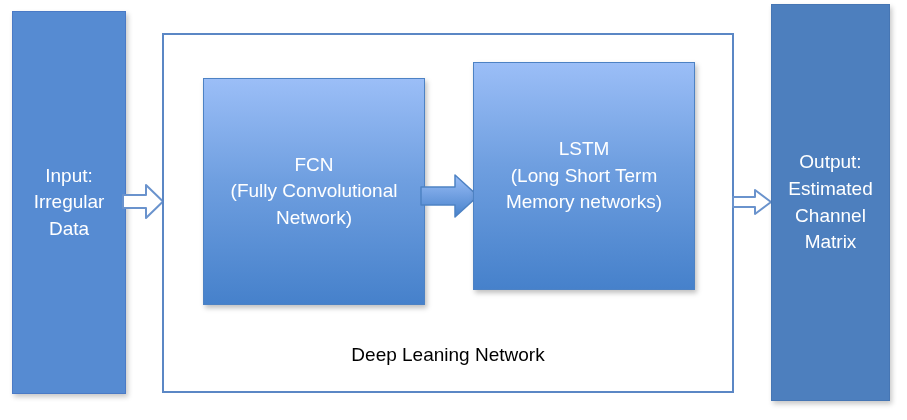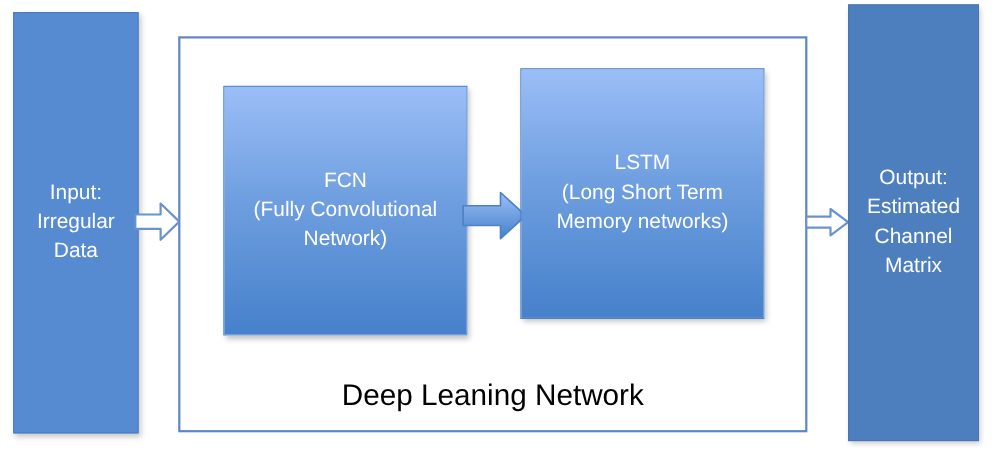--- a/index.html
+++ b/index.html
@@ -57,21 +57,21 @@
     border: 1.5px solid #4d82c4;
     box-shadow: 2px 3px 5px rgba(0,0,0,0.25);
   }
   .fcn-box  { left: 203px; top: 78px; width: 222px; height: 227px; justify-content: center; }
   .lstm-box { left: 473px; top: 62px; width: 222px; height: 228px; }
   .frame-label {
     position: absolute;
     left: 162px; top: 344px; width: 572px;
     text-align: center;
     color: #000000;
-    font-size: 27px;
+    font-size: 19px;
     font-weight: 400;
   }
   .arrow {
     position: absolute;
   }
   .arrow-1 { left: 122px; top: 183px; }
   .arrow-2 { left: 420px; top: 173px; }
   .arrow-3 { left: 732px; top: 188px; }
 </style>
 </head>

